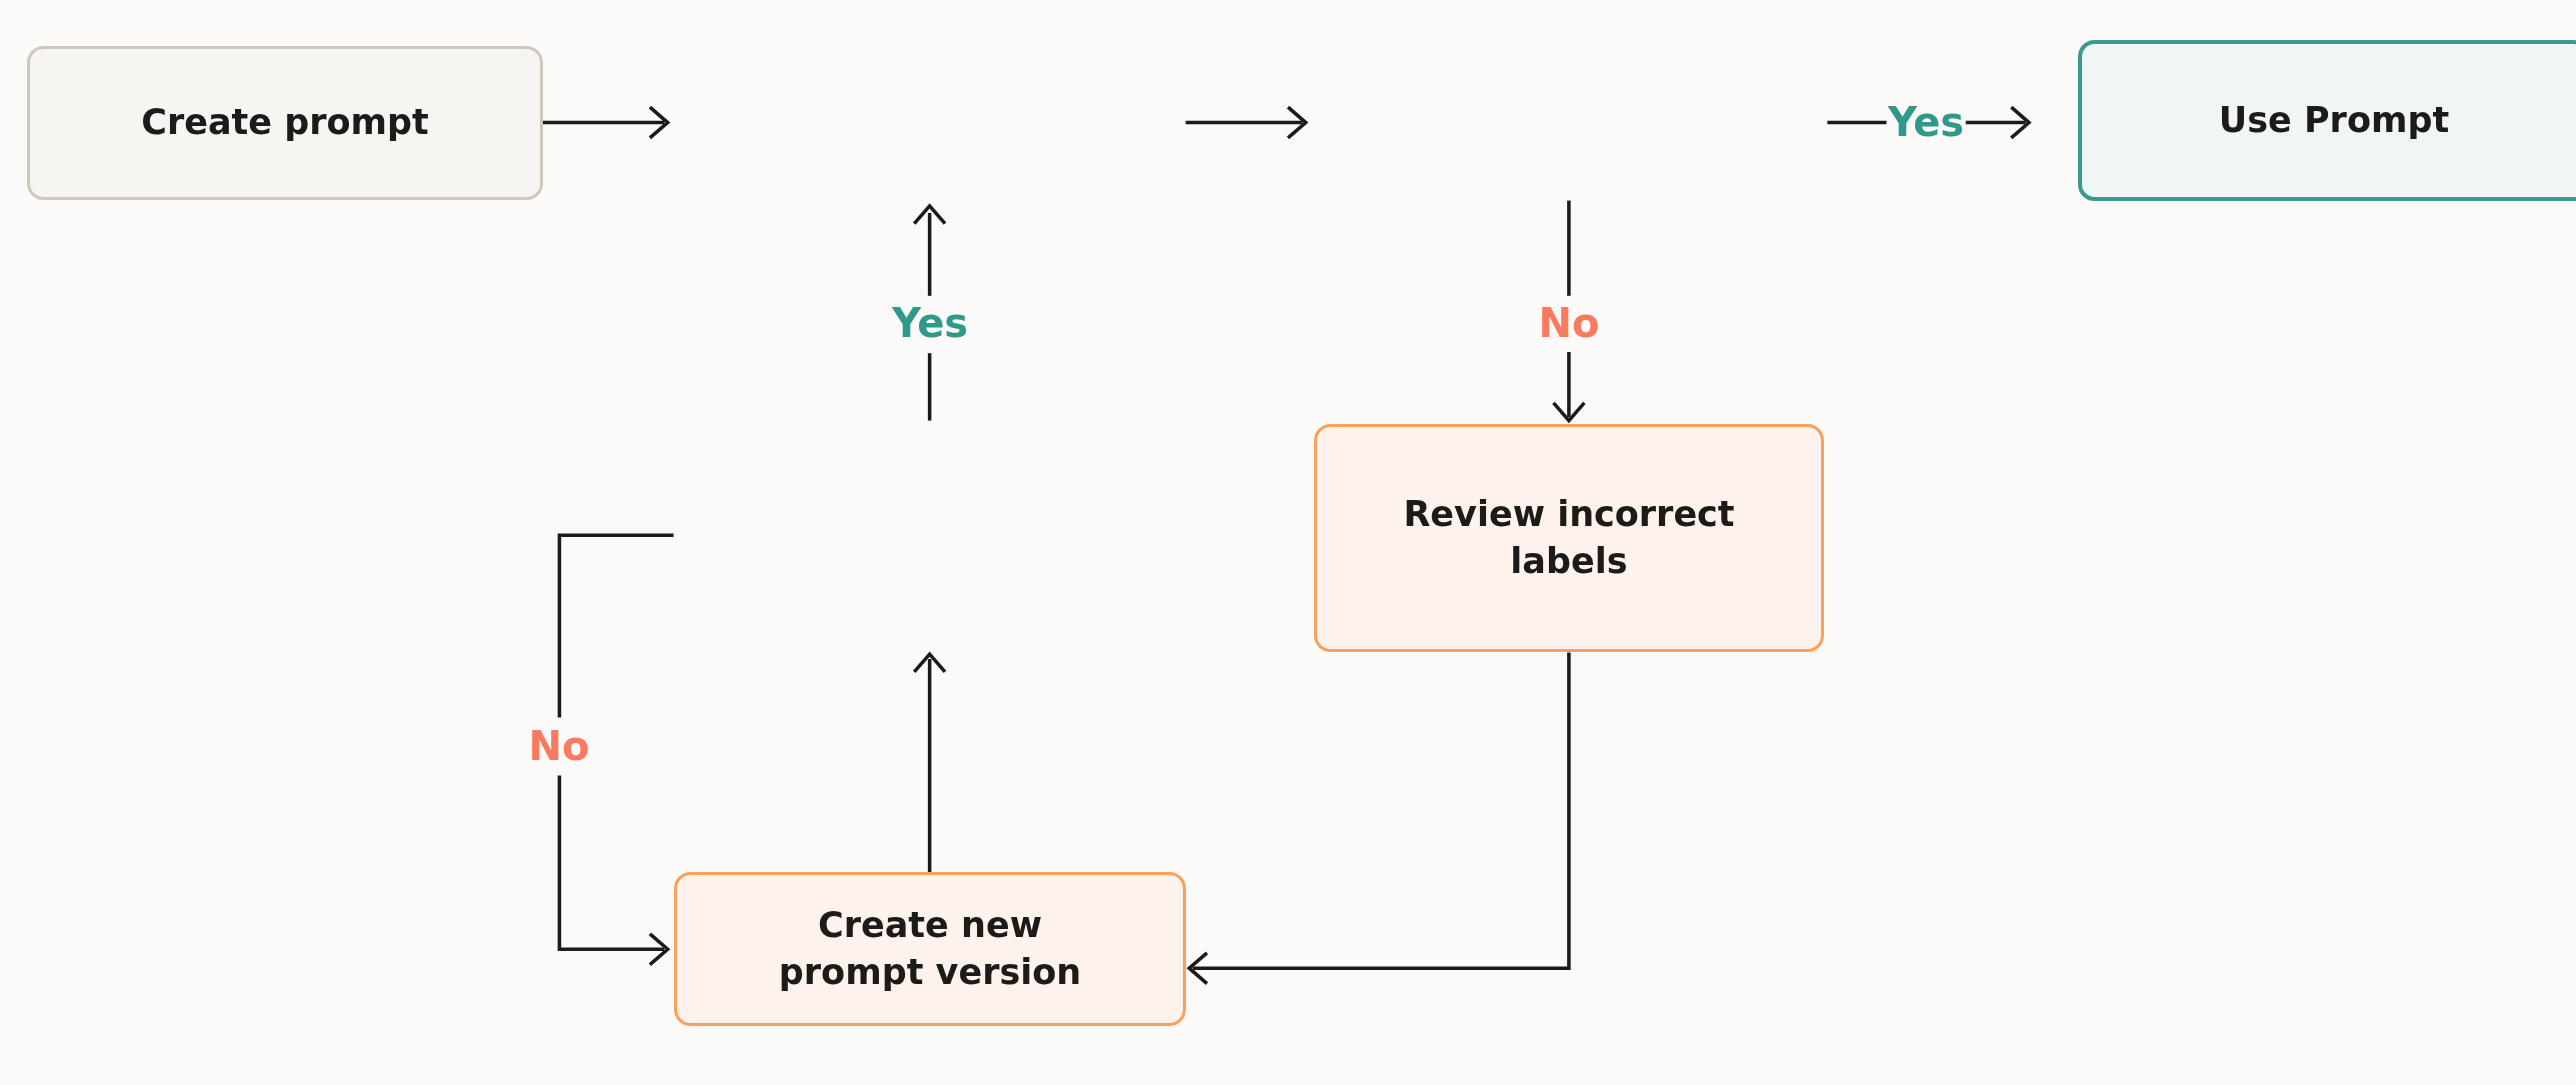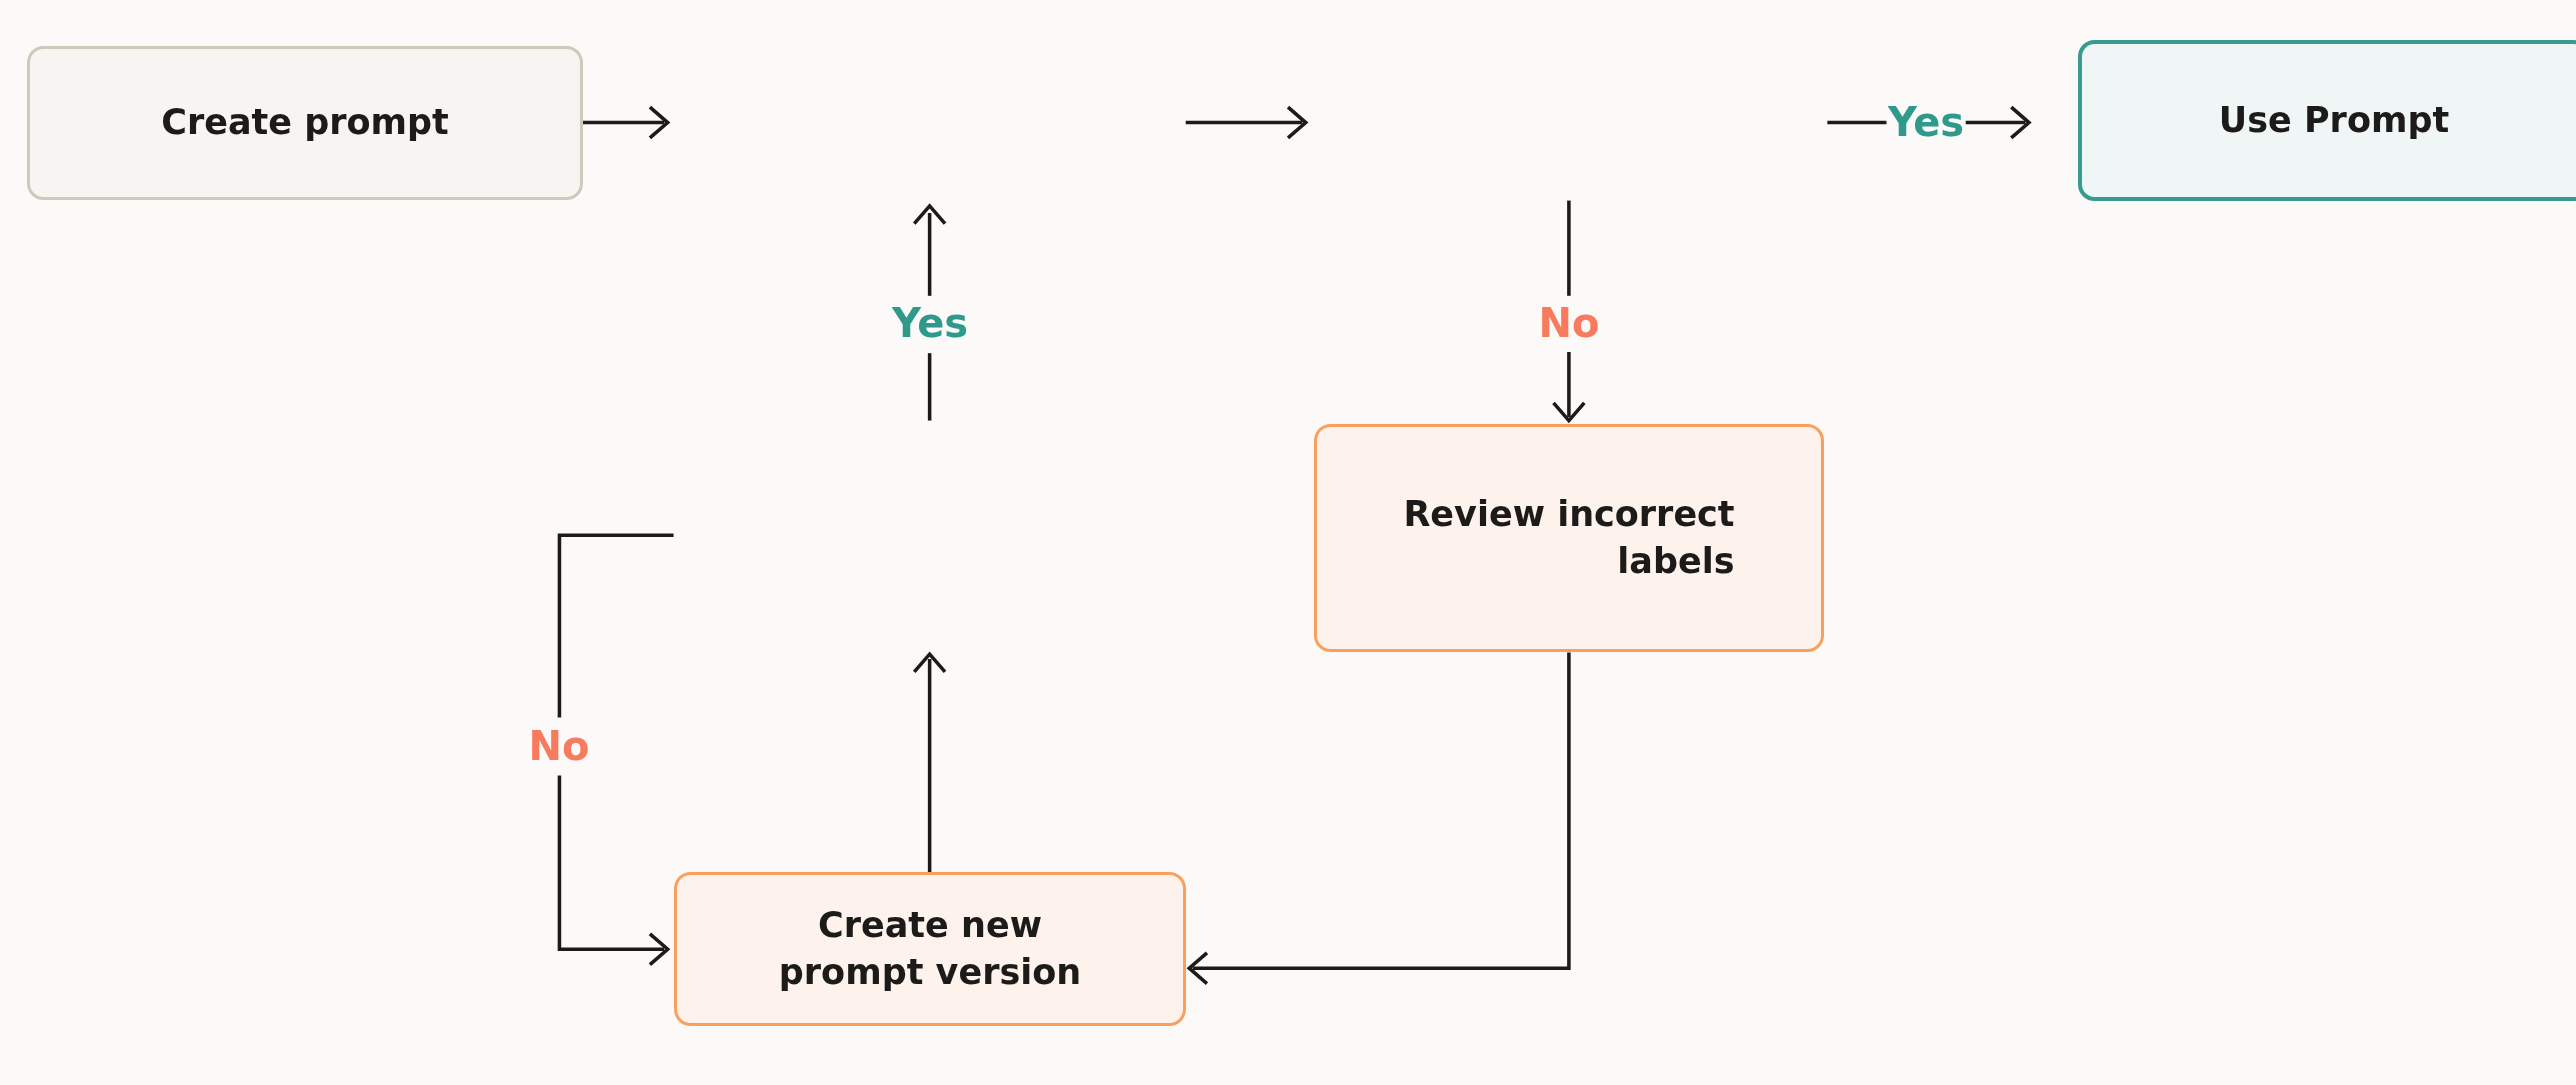--- a/index.html
+++ b/index.html
@@ -77,28 +77,28 @@
       <path d="M1572 1475 L1572 1114"></path>
       <polyline points="1546,1136 1572,1106 1598,1136"></polyline>
     </g>
     <g>
       <path d="M1139 905 L946 905 L946 1213"></path>
       <path d="M946 1311 L946 1605 L1123 1605"></path>
       <polyline points="1099,1579 1129,1605 1099,1631"></polyline>
     </g>
   </svg>
 
-  <div class="node node-gray" style="left:27px; top:46px; width:556px; height:154px;">Create prompt</div>
+  <div class="node node-gray" style="left:27px; top:46px; width:516px; height:154px;">Create prompt</div>
 
 
 
   <div class="node node-teal" style="left:2033px; top:40px; width:512px; height:161px;margin-left:45px;">Use Prompt</div>
 
 
-  <div class="node node-orange" style="left:1314px; top:424px; width:510px; height:228px;text-align:right;">Review incorrect
+  <div class="node node-orange" style="left:1314px; top:424px; width:510px; height:228px;">Review incorrect
 labels</div>
 
   <div class="node node-orange" style="left:674px; top:872px; width:512px; height:154px;">Create new
 prompt version</div>
 
   <div class="edge-label lbl-yes" style="left:1926px; top:122px;">Yes</div>
 
   <div class="edge-label lbl-no" style="left:1569px; top:323px;">No</div>
 
   <div class="edge-label lbl-yes" style="left:930px; top:323px;">Yes</div>

